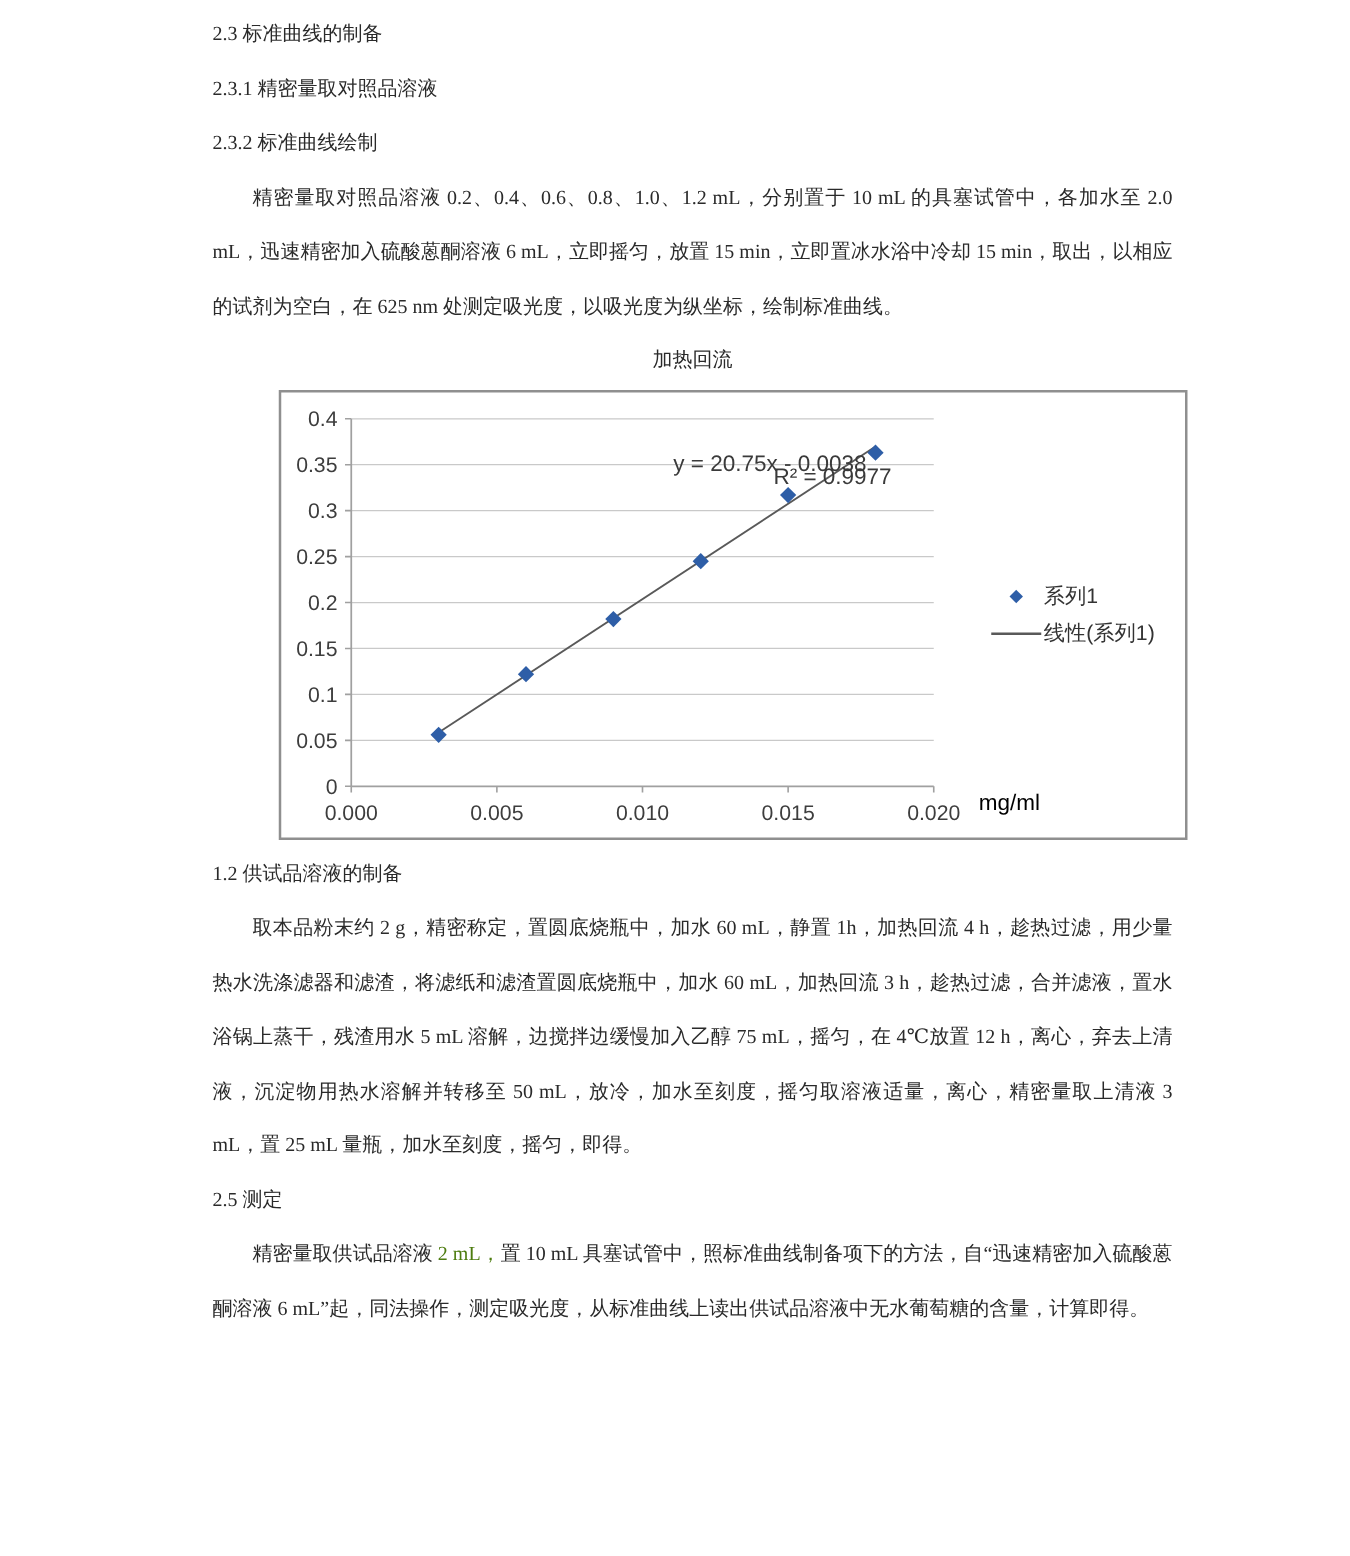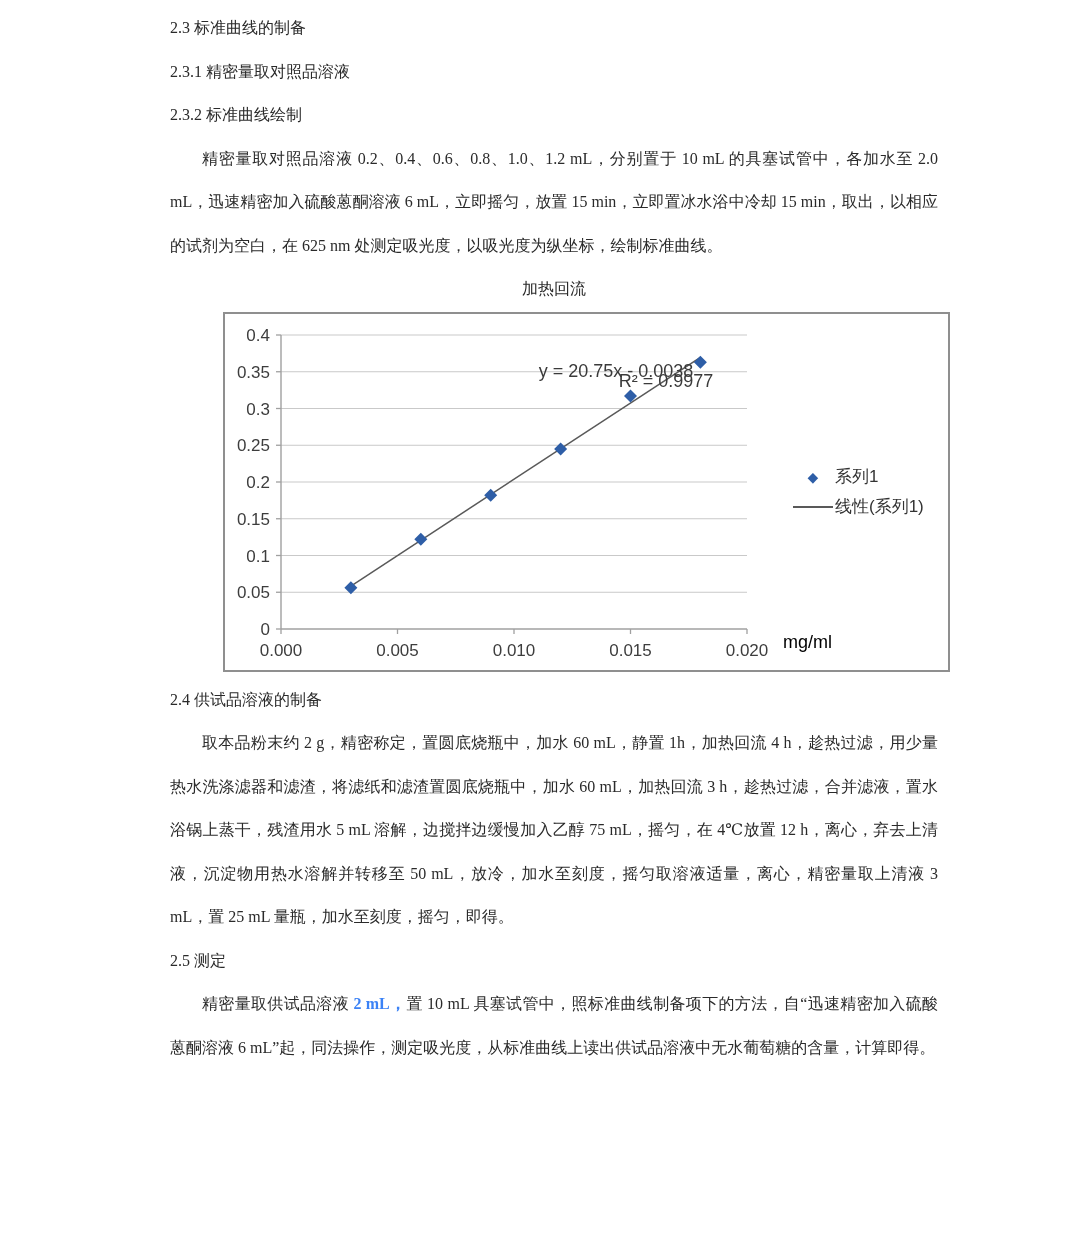--- a/index.html
+++ b/index.html
@@ -120,20 +120,20 @@
       </div>
       <div class="legend-row">
         <span class="marker-cell">
           <span class="swatch-line" style="background: rgb(89, 89, 89);"></span>
         </span>
         <span>线性(系列1)</span>
       </div>
     </div>
   </div>
 
-  <h3 style="margin-top:6px;">2.4 供试品溶液的制备</h3>
+  <h3 style="margin-top:6px;">1.2 供试品溶液的制备</h3>
   <p class="indent">取本品粉末约 2 g，精密称定，置圆底烧瓶中，加水 60 mL，静置 1h，加热回流 4 h，趁热过滤，用少量热水洗涤滤器和滤渣，将滤纸和滤渣置圆底烧瓶中，加水 60 mL，加热回流 3 h，趁热过滤，合并滤液，置水浴锅上蒸干，残渣用水 5 mL 溶解，边搅拌边缓慢加入乙醇 75 mL，摇匀，在 4℃放置 12 h，离心，弃去上清液，沉淀物用热水溶解并转移至 50 mL，放冷，加水至刻度，摇匀取溶液适量，离心，精密量取上清液 3 mL，置 25 mL 量瓶，加水至刻度，摇匀，即得。</p>
   <h3>2.5 测定</h3>
   <p class="indent">
-    <span>精密量取供试品溶液 </span><span class="red-seg" style="color: #3b82f6; font-weight: bold;">2 mL，</span><span>置 10 mL 具塞试管中，照标准曲线制备项下的方法，自“迅速精密加入硫酸蒽酮溶液 6 mL”起，同法操作，测定吸光度，从标准曲线上读出供试品溶液中无水葡萄糖的含量，计算即得。</span>
+    <span>精密量取供试品溶液 </span><span class="red-seg" style="color: #4d7c0f;">2 mL，</span><span>置 10 mL 具塞试管中，照标准曲线制备项下的方法，自“迅速精密加入硫酸蒽酮溶液 6 mL”起，同法操作，测定吸光度，从标准曲线上读出供试品溶液中无水葡萄糖的含量，计算即得。</span>
   </p>
 
 </div>
 
 </body></html>

